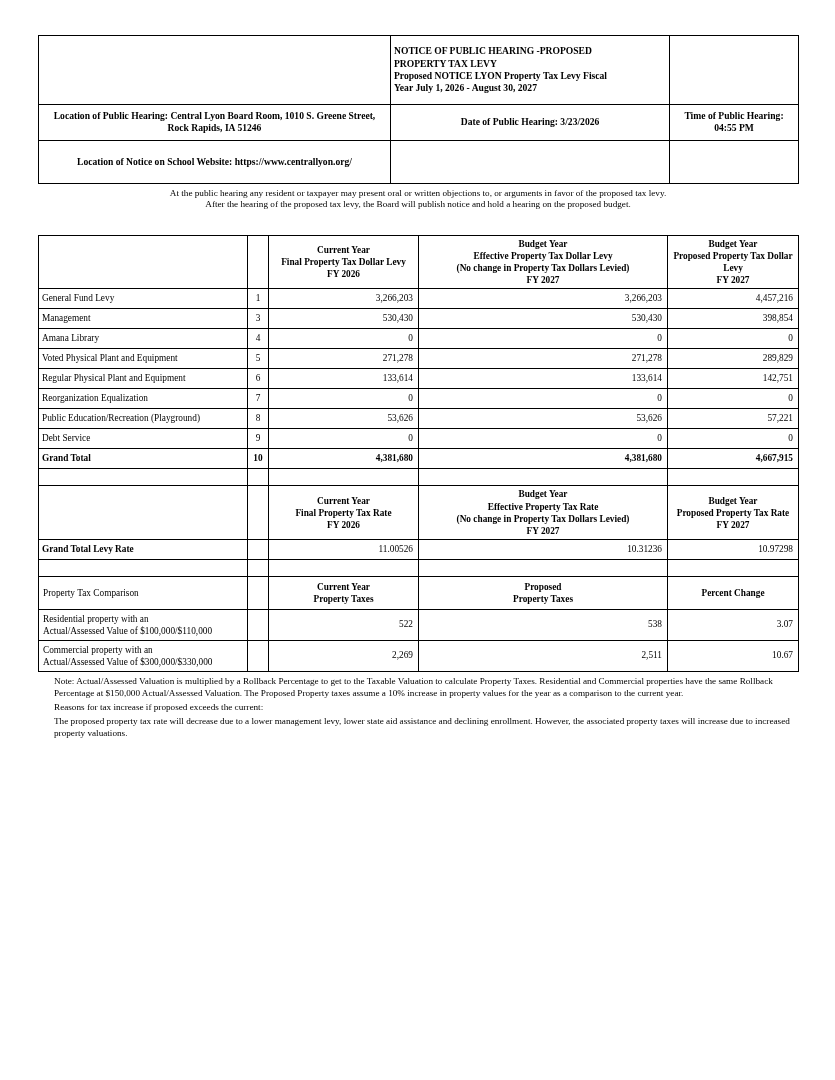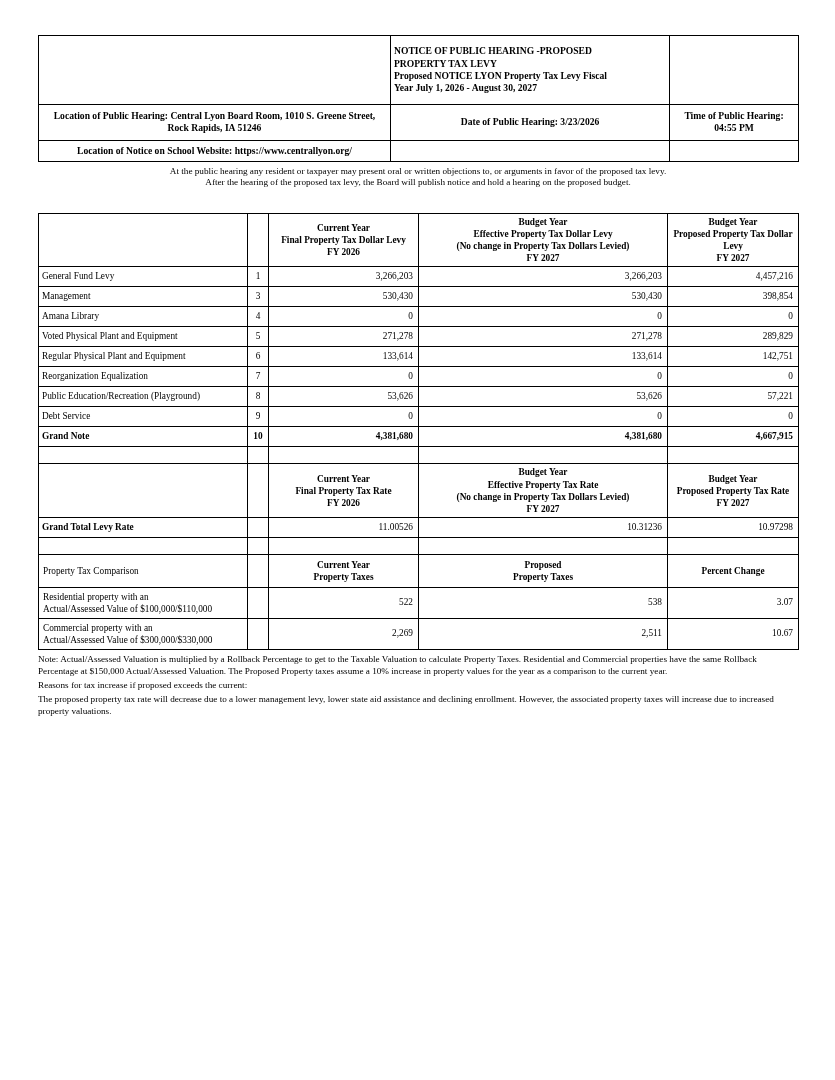--- a/index.html
+++ b/index.html
@@ -54,21 +54,21 @@
   .notice-time {
     text-align: center;
     font-weight: bold;
     font-size: 9.6px;
     line-height: 1.3;
   }
   .notice-web {
     text-align: center;
     font-weight: bold;
     font-size: 9.6px;
-    padding: 4px 6px;
+    padding: 15px 6px;
   }
 
   
   .intro {
     width: 760px;
     text-align: center;
     font-size: 9.2px;
     line-height: 1.28;
     margin: 4px 0 3px 0;
   }
@@ -120,21 +120,21 @@
   }
 
   
   .notes {
     width: 760px;
     margin-top: 4px;
     font-size: 9.2px;
     line-height: 1.3;
     text-align: left;
   }
-  .notes p { margin: 0 0 2px 0; }
+  .notes p { margin: 0 0 2px 16px; }
 </style>
 </head>
 <body>
 
 <div class="page">
 
   <table class="notice">
     <colgroup>
       <col style="width:352px">
         <col style="width:279px">
@@ -252,21 +252,21 @@
         <td class="val">57,221</td>
       </tr>
       <tr>
         <td class="lbl">Debt Service</td>
         <td class="num">9</td>
         <td class="val">0</td>
         <td class="val">0</td>
         <td class="val">0</td>
       </tr>
       <tr>
-        <td class="lbl bold">Grand Note</td>
+        <td class="lbl bold">Grand Total</td>
         <td class="num bold">10</td>
         <td class="val bold">4,381,680</td>
         <td class="val bold">4,381,680</td>
         <td class="val bold">4,667,915</td>
       </tr>
 
       <tr class="spacer">
         <td></td>
         <td></td>
         <td></td>

